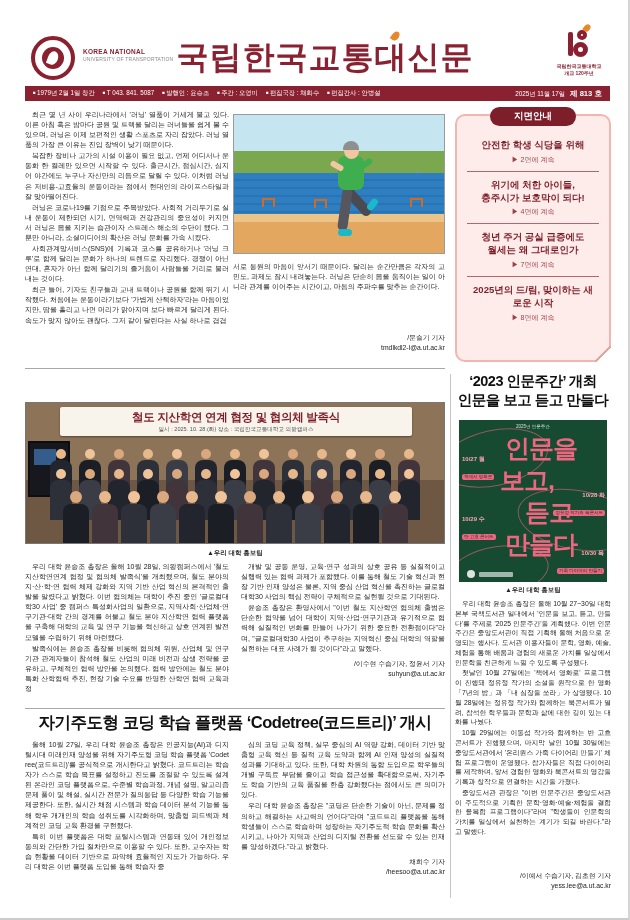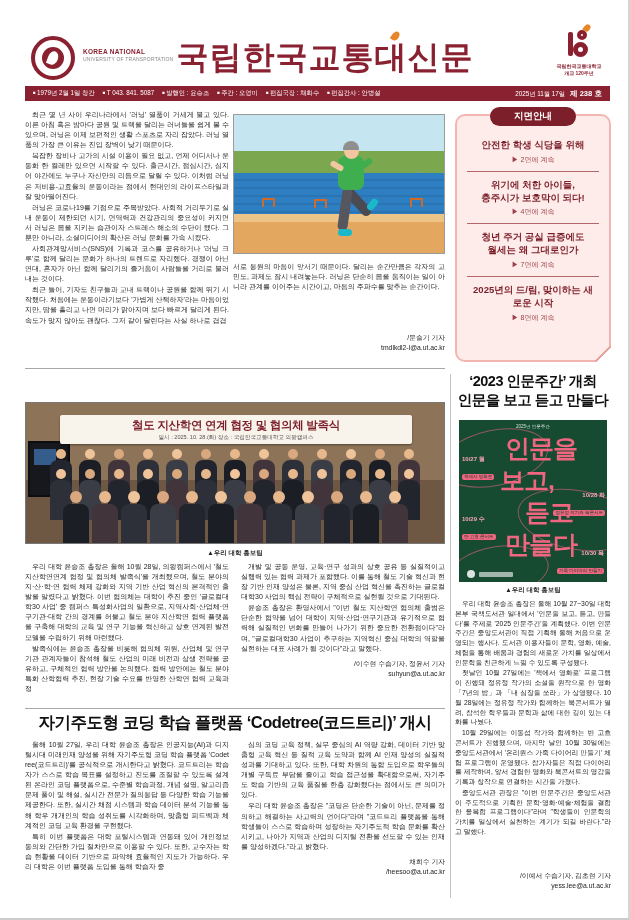--- a/index.html
+++ b/index.html
@@ -69,21 +69,21 @@
   .r-leg2 { position:absolute; left:27px; top:42px; width:10px; height:34px; background:#4a4b52; border-radius:5px; transform:rotate(-42deg); }
   .r-shoe1 { position:absolute; left:12px; top:86px; width:14px; height:7px; background:#19b9c9; border-radius:4px; }
   .r-shoe2 { position:absolute; left:40px; top:58px; width:13px; height:7px; background:#19b9c9; border-radius:4px; transform:rotate(-50deg); }
   .a1-right-text { position:absolute; right:0; top:158px; width:212px; height:62px; overflow:hidden; }
   .a1-byline { position:absolute; right:0; top:224px; width:212px; }
   
   .a2 { position:absolute; left:25px; top:372px; width:420px; height:334px; }
   .a2 h2 { text-align:center; font-size:19px; font-weight:bold; color:#101010; letter-spacing:-.5px; }
   .photo { position:absolute; left:0; top:30px; width:420px; height:142px; border:1px solid #777;
           background:linear-gradient(180deg,#8d7458 0 55%,#6e5843 55%); overflow:hidden; }
-  .banner { position:absolute; left:34px; top:12px; width:352px; background:#f8f4ec; border-radius:2px;
+  .banner { position:absolute; left:34px; top:4px; width:352px; background:#f8f4ec; border-radius:2px;
           text-align:center; padding:3px 2px 2px; box-shadow:0 1px 2px rgba(0,0,0,.4); }
   .banner .b1 { font-size:11.5px; font-weight:bold; color:#7d1f2a; letter-spacing:-.3px; }
   .banner .b2 { font-size:5.6px; color:#555; margin-top:1px; }
   .tv { position:absolute; left:2px; top:38px; width:42px; height:56px; background:#16181d; border:2px solid #0c0d10; }
   .tv:after { content:""; position:absolute; left:4px; top:6px; width:22px; height:16px; background:#3d6fa8; opacity:.8; }
   .prow { position:absolute; left:0; width:100%; display:flex; justify-content:center; gap:3px; }
   .prow0 { top:46px; } .prow1 { top:66px; } .prow2 { top:88px; }
   .person { position:relative; width:26px; }
   .phead { width:10px; height:10px; border-radius:50%; margin:0 auto; }
   .prow2 .phead { width:12px; height:12px; }
@@ -164,21 +164,21 @@
     <div class="info-left">
       <span class="info-item">1979년 2월 1일 창간</span>
       <span class="info-item">T 043. 841. 5087</span>
       <span class="info-item">발행인 : 윤승조</span>
       <span class="info-item">주간 : 오영미</span>
       <span class="info-item">편집국장 : 채화수</span>
       <span class="info-item">편집간사 : 안병설</span>
     </div>
     <div class="issue-box">
       <span>2025년 11월 17일</span>
-      <b>제 238 호</b>
+      <b>제 813 호</b>
     </div>
   </div>
 
   <div class="a1">
     <div class="a1-left body-text">
       <p>최근 몇 년 사이 우리나라에서 '러닝' 열풍이 거세게 불고 있다. 이른 아침 혹은 밤마다 공원 및 트랙을 달리는 러너들을 쉽게 볼 수 있으며, 러닝은 이제 보편적인 생활 스포츠로 자리 잡았다. 러닝 열풍의 가장 큰 이유는 진입 장벽이 낮기 때문이다.</p>
       <p>복잡한 장비나 고가의 시설 이용이 필요 없고, 언제 어디서나 운동화 한 켤레만 있으면 시작할 수 있다. 출근시간, 점심시간, 심지어 야간에도 누구나 자신만의 리듬으로 달릴 수 있다. 이처럼 러닝은 저비용-고효율의 운동이라는 점에서 현대인의 라이프스타일과 잘 맞아떨어진다.</p>
       <p>러닝은 코로나19를 기점으로 주목받았다. 사회적 거리두기로 실내 운동이 제한되던 시기, 면역력과 건강관리의 중요성이 커지면서 러닝은 몸을 지키는 습관이자 스트레스 해소의 수단이 됐다. 그뿐만 아니라, 소셜미디어의 확산은 러닝 문화를 가속 시켰다.</p>
       <p>사회관계망서비스(SNS)에 기록과 코스를 공유하거나 '러닝 크루'로 함께 달리는 문화가 하나의 트렌드로 자리했다. 경쟁이 아닌 연대, 혼자가 아닌 함께 달리기의 즐거움이 사람들을 거리로 불러내는 것이다.</p>
       <p>최근 들어, 기자도 친구들과 교내 트랙이나 공원을 함께 뛰기 시작했다. 처음에는 운동이라기보다 '가볍게 산책하자'라는 마음이었지만, 땀을 흘리고 나면 머리가 맑아지며 보다 빠르게 달리게 된다. 속도가 맞지 않아도 괜찮다. 그저 같이 달린다는 사실 하나로 겹겹</p>

